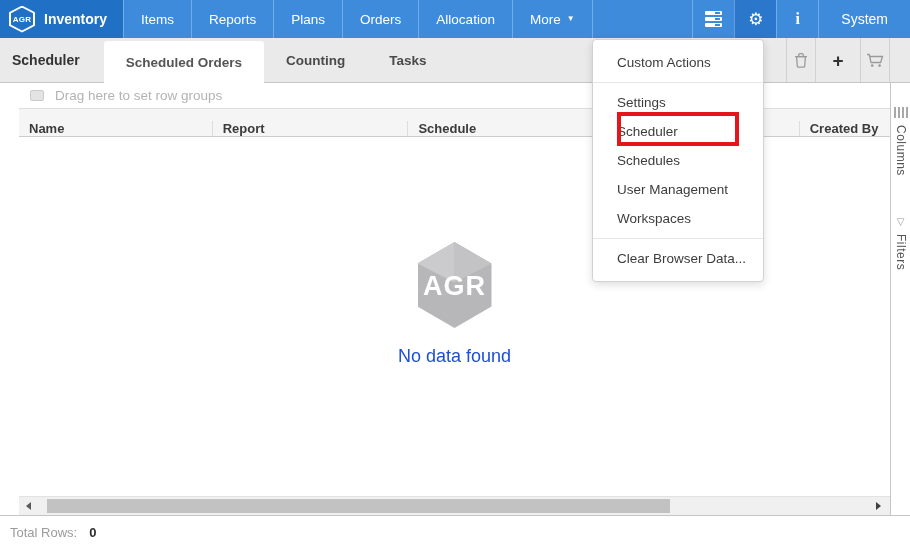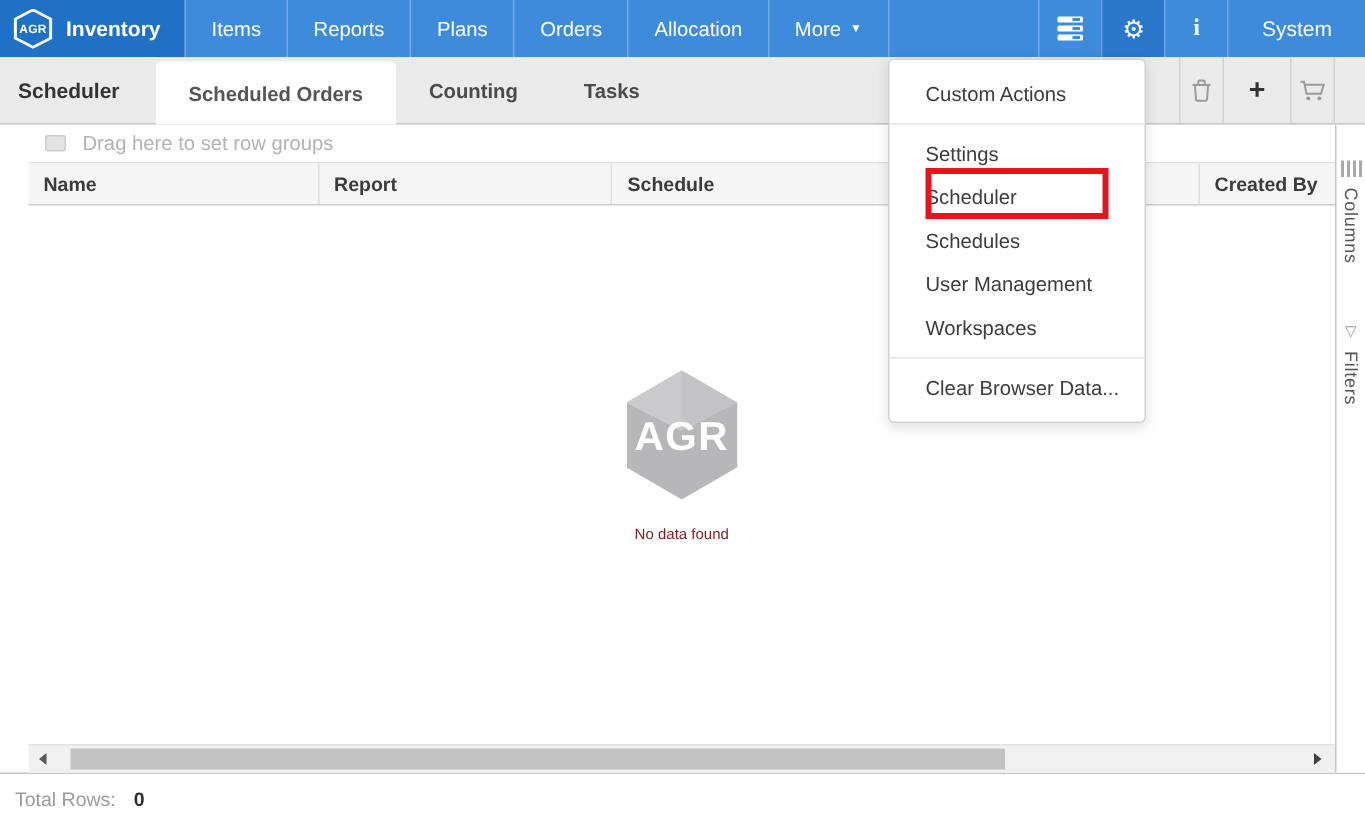--- a/index.html
+++ b/index.html
@@ -49,35 +49,35 @@
   .tool-btn.w28 { width:28px; } .tool-btn.w44 { width:44px; }
   .plus-glyph { font-size:19px; font-weight:bold; color:#333; line-height:1; }
 
   
   .workspace { display:flex; height:433px; border-bottom:1px solid #c5c5c5;padding-left:19px; }
   .grid-area { flex:1; min-width:0; display:flex; flex-direction:column; background:#fff; }
   .group-row { height:26px; flex:0 0 26px; border-bottom:1px solid #dedede; display:flex;
     align-items:center; gap:11px; padding-left:11px; color:#b3b3b3; font-size:13.5px; }
   .group-icon { width:14px; height:11px; background:#e3e3e3; border:1px solid #cccccc; border-radius:2px; }
   .header-row { height:28px; flex:0 0 28px; background:#f5f5f5; border-bottom:1px solid #ccc;
-    display:flex; font-size:13px; font-weight:bold; color:#3b3b3b; }
+    display:flex; font-size:13px; font-weight:bold; color:#3b3b3b;align-items:flex-end; }
   .hcell { display:flex; align-items:center; padding:0 10px; border-right:1px solid #ddd; overflow:hidden; white-space:nowrap; }
   .hcell:nth-child(1){ width:198px; } .hcell:nth-child(2){ width:200px; }
   .hcell:nth-child(3){ width:200px; } .hcell:nth-child(4){ width:200px; }
   .hcell:nth-child(5){ width:92px; border-right:none; }
   .empty-body { flex:1; display:flex; flex-direction:column; align-items:center; justify-content:center; }
   .empty-inner { display:flex; flex-direction:column; align-items:center; gap:18px; transform:translateY(-12px); }
   .wm-hex { position:relative; width:74px; height:86px; }
   .f-base { position:absolute; inset:0; background:#b7b7b9;
     clip-path:polygon(50% 0,100% 25%,100% 75%,50% 100%,0 75%,0 25%); }
   .f-left { position:absolute; inset:0; background:#cbcbcd; clip-path:polygon(50% 0,0 25%,50% 47%); }
   .f-right { position:absolute; inset:0; background:#c3c3c5; clip-path:polygon(50% 0,100% 25%,50% 47%); }
   .wm-label { position:absolute; left:0; right:0; top:34%; text-align:center; color:#fff;
     font-weight:bold; font-size:27px; letter-spacing:1px; }
-  .empty-msg { color:#7f1d1d; font-size:10px; }
+  .empty-msg { color:#1d4ed8; font-size:18px; }
 
   .hscroll { height:19px; flex:0 0 19px; background:#f0f0f0; border-top:1px solid #e2e2e2; position:relative; }
   .sb-arrow-left { position:absolute; left:7px; top:50%; transform:translateY(-50%); width:0; height:0;
     border-top:4px solid transparent; border-bottom:4px solid transparent; border-right:5px solid #5a5a5a; }
   .sb-thumb { position:absolute; left:28px; top:2px; height:14px; width:623px; background:#c2c2c2; }
   .sb-arrow-right { position:absolute; right:9px; top:50%; transform:translateY(-50%); width:0; height:0;
     border-top:4px solid transparent; border-bottom:4px solid transparent; border-left:5px solid #404040; }
 
   .side-panel { width:20px; flex:0 0 20px; border-left:1px solid #c5c5c5; background:#fff;
     display:flex; flex-direction:column; align-items:center; padding-top:24px; gap:40px; }

